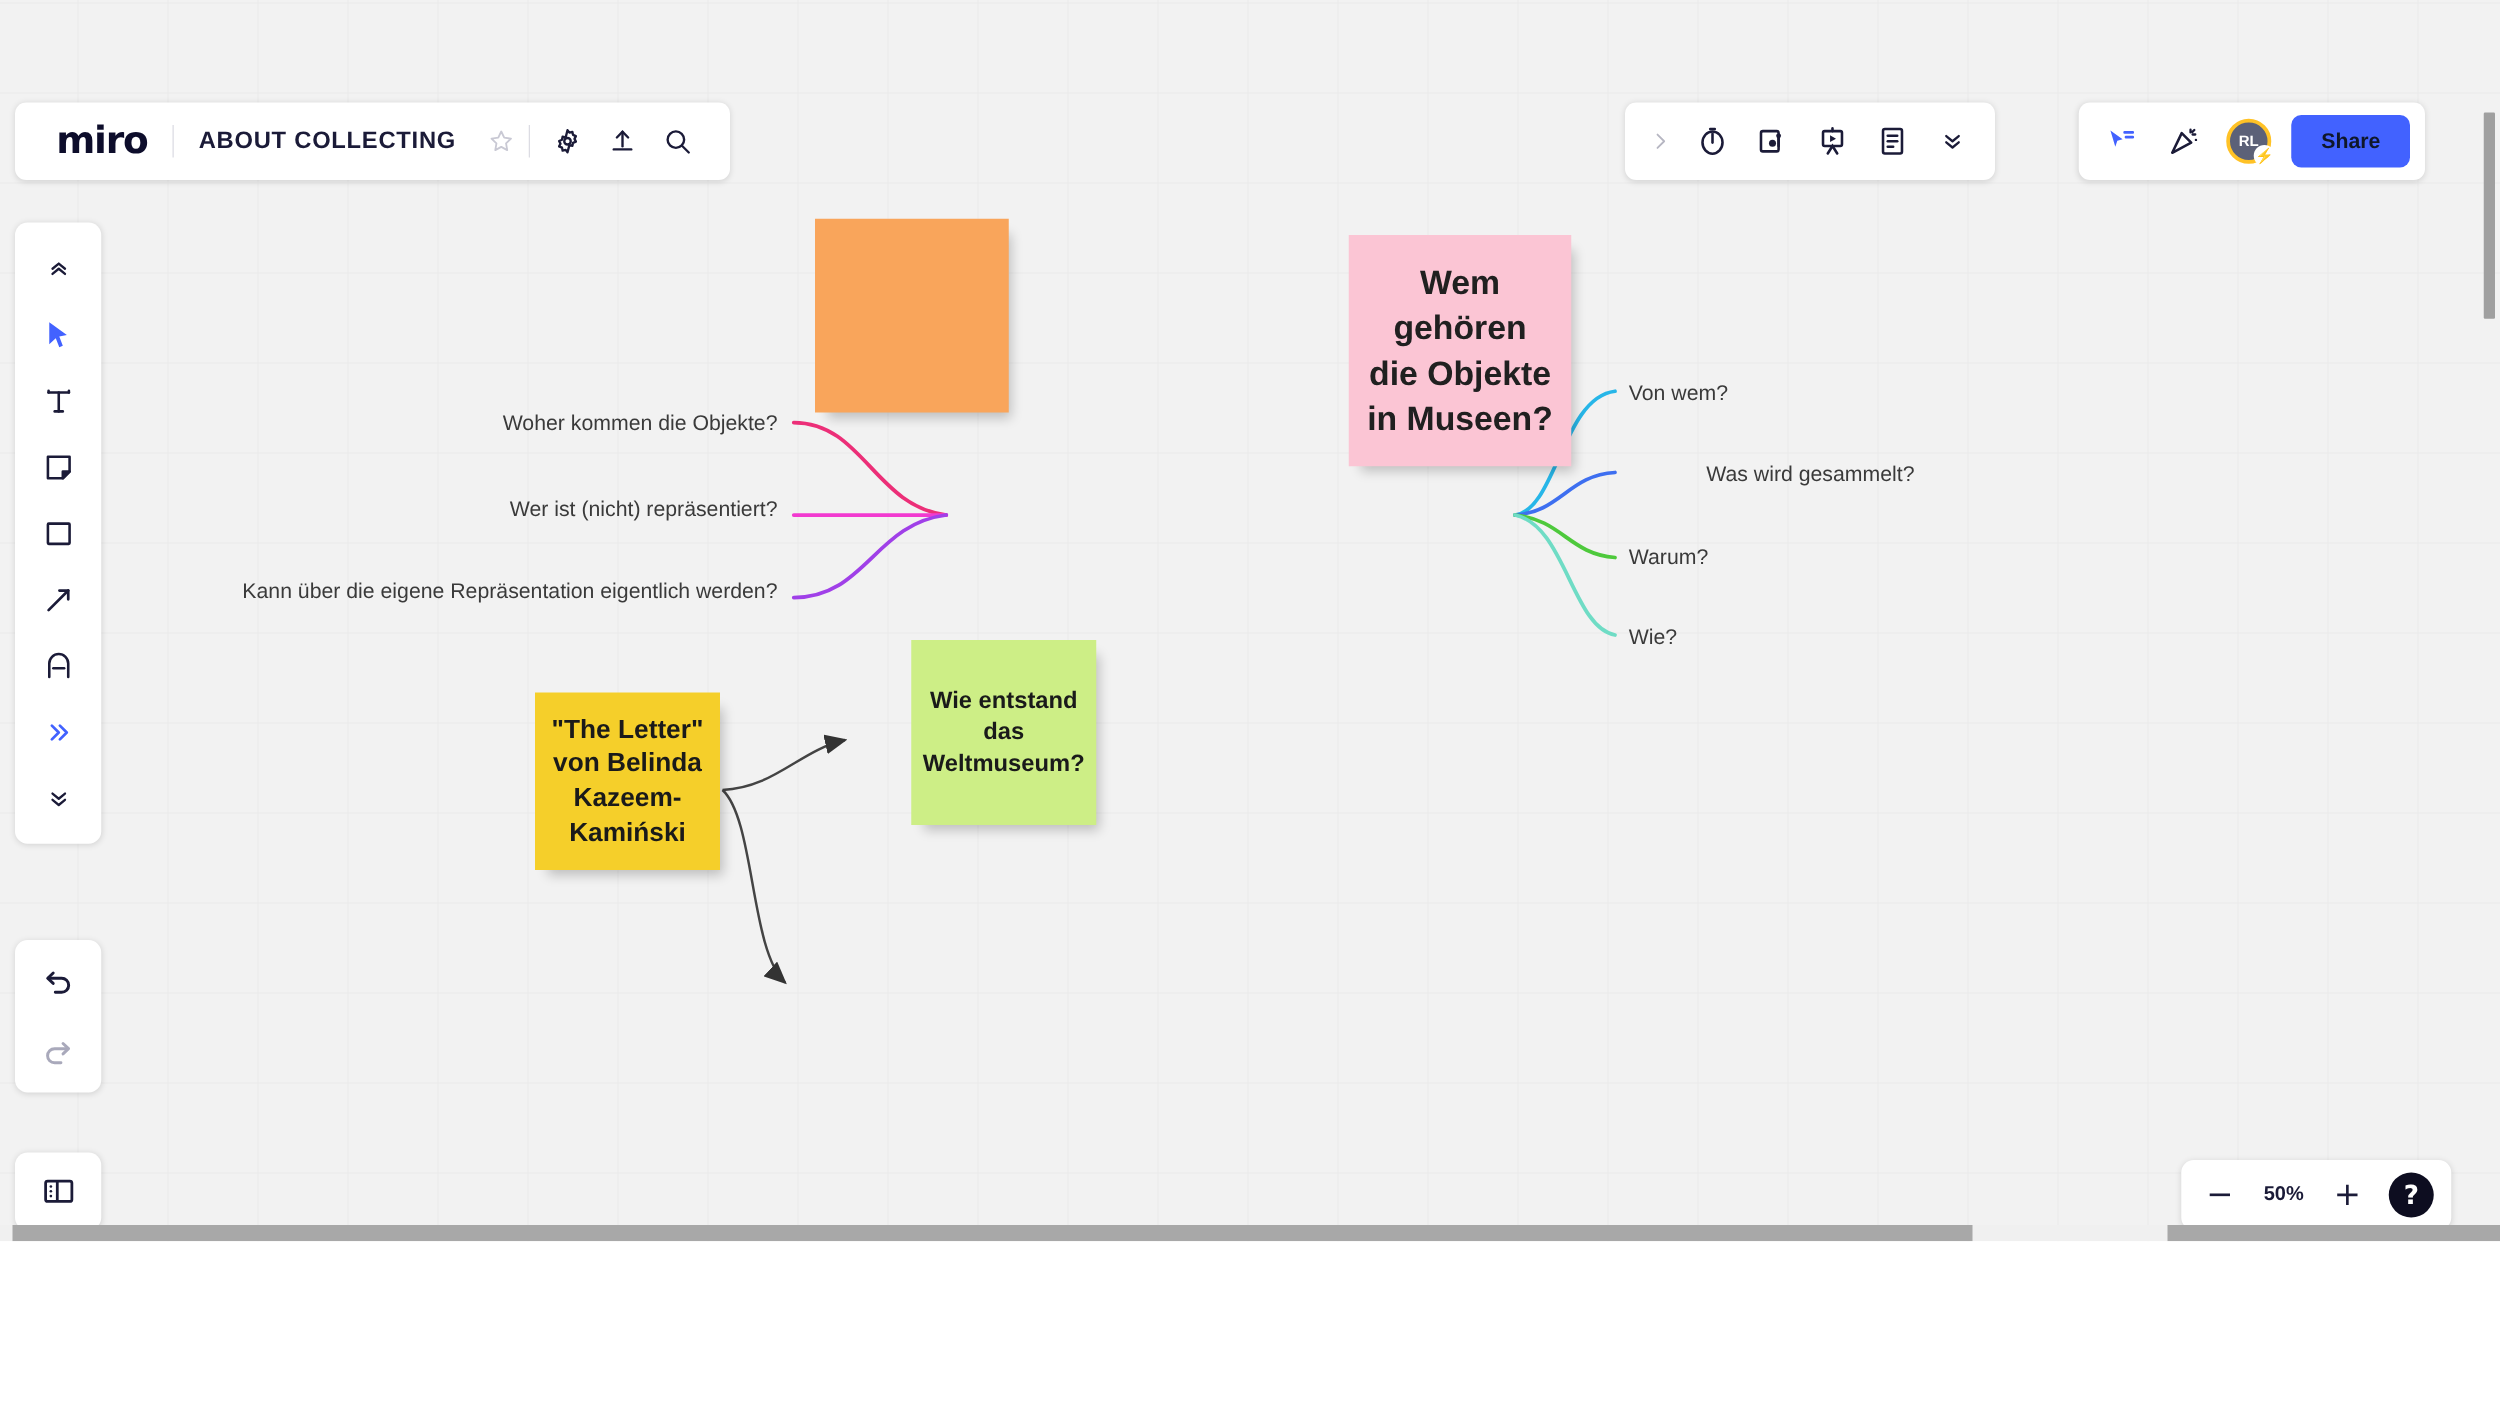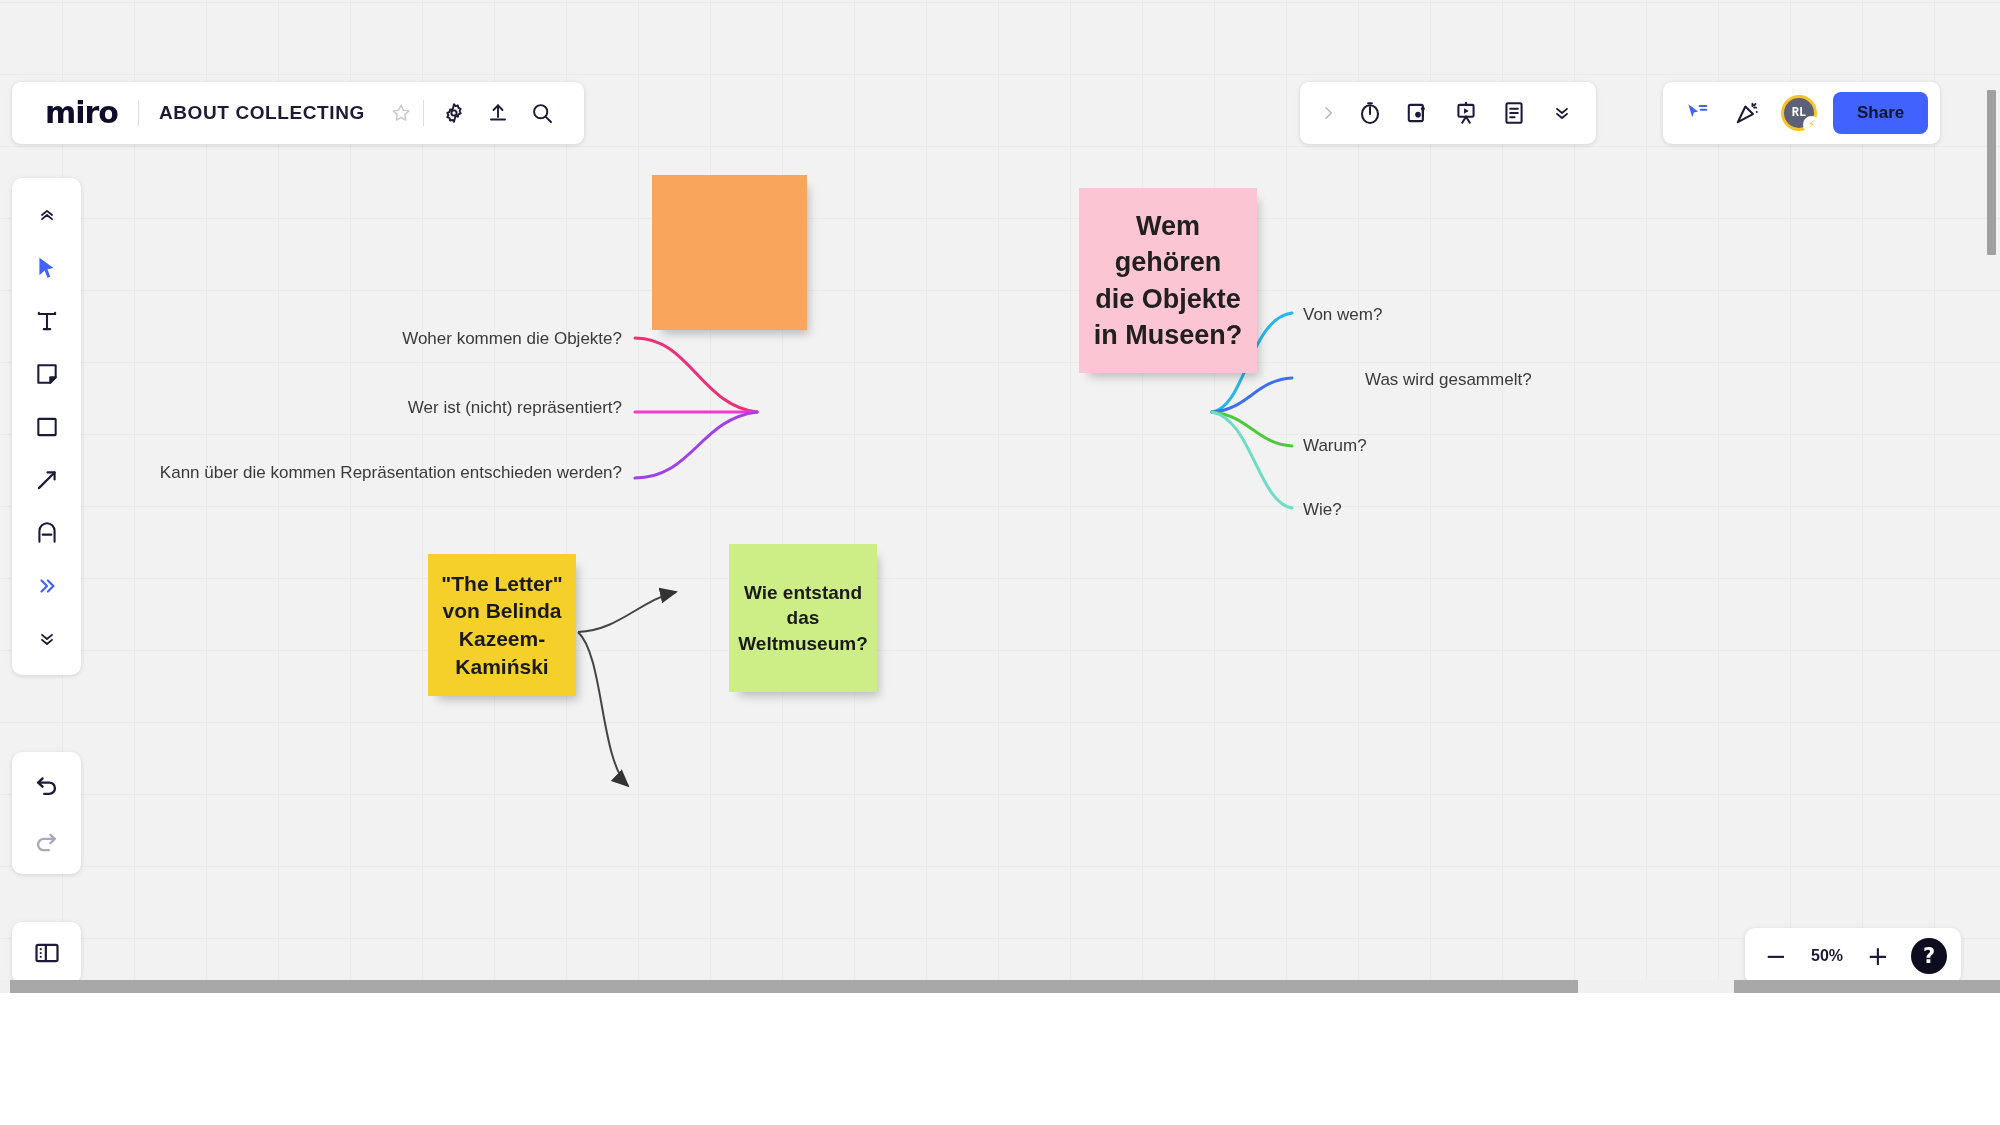--- a/index.html
+++ b/index.html
@@ -41,21 +41,21 @@
     line-height: 1.30;
     padding: 6px;
     font-weight: bold;
   }
   #sticky-orange { left: 652px; top: 175px; width: 155px; height: 155px; background: #f9a55b; }
   #sticky-pink   { left: 1079px; top: 188px; width: 178px; height: 185px; background: #fbc5d4;
                    font-size: 27px; line-height: 1.34; color: #202020; }
   #sticky-yellow { left: 428px; top: 554px; width: 148px; height: 142px; background: #f5cf2a;
                    font-size: 21px; line-height: 1.32; }
   #sticky-green1 { left: 729px; top: 512px; width: 148px; height: 148px; background: #cdee86;
-                   font-size: 19px; line-height: 1.35; margin-top: 32px; }
+                   font-size: 19px; line-height: 1.35; }
   #sticky-green2 { left: 679px; top: 700px; width: 148px; height: 148px; background: #cedd2d;
                    font-size: 16px; line-height: 1.35; }
 
   
   #central-node {
     position: absolute;
     left: 755px; top: 370px; width: 456px; height: 84px;
     border: 2.5px solid #4c8ef7;
     border-radius: 42px;
     background: #f6f6f6;
@@ -120,21 +120,21 @@
     background: #fff; border-radius: 9px;
     box-shadow: 0 1px 5px rgba(0,0,0,0.13);
     padding: 0 12px; gap: 6px;
   }
   #avatar {
     width: 36px; height: 36px; border-radius: 50%;
     background: #5c6178; color: #ffffff;
     font-size: 12px; font-weight: 700;
     display: flex; align-items: center; justify-content: center;
     border: 3px solid #ffc226;
-    position: relative; margin: 0 6px; cursor: pointer; font-family: Liberation Mono, monospace;
+    position: relative; margin: 0 6px; cursor: pointer;
   }
   #avatar-bolt {
     position: absolute; right: -6px; bottom: -5px;
     width: 17px; height: 17px; border-radius: 50%;
     background: #fff; display: flex; align-items: center; justify-content: center;
     font-size: 12px; color: #ffc226; line-height: 1;
   }
   #share-button {
     background: #4262ff; color: #0f172a;
     font-size: 17px; font-weight: 700;
@@ -260,21 +260,21 @@
 Kamiński</div>
 
     <div class="sticky" id="sticky-green1">Wie entstand
 das
 Weltmuseum?</div>
 
 
 
     <div class="branch-label left" id="lbl-l0">Woher kommen die Objekte?</div>
     <div class="branch-label left" id="lbl-l1">Wer ist (nicht) repräsentiert?</div>
-    <div class="branch-label left" id="lbl-l2">Kann über die kommen Repräsentation entschieden werden?</div>
+    <div class="branch-label left" id="lbl-l2">Kann über die eigene Repräsentation eigentlich werden?</div>
 
     <div class="branch-label right" id="lbl-r0">Von wem?</div>
     <div class="branch-label right" id="lbl-r1">Was wird gesammelt?</div>
     <div class="branch-label right" id="lbl-r2">Warum?</div>
     <div class="branch-label right" id="lbl-r3">Wie?</div>
   </div>
 
   <div id="header-left">
     <div id="miro-logo">miro</div>
     <div class="hdr-divider"></div>

